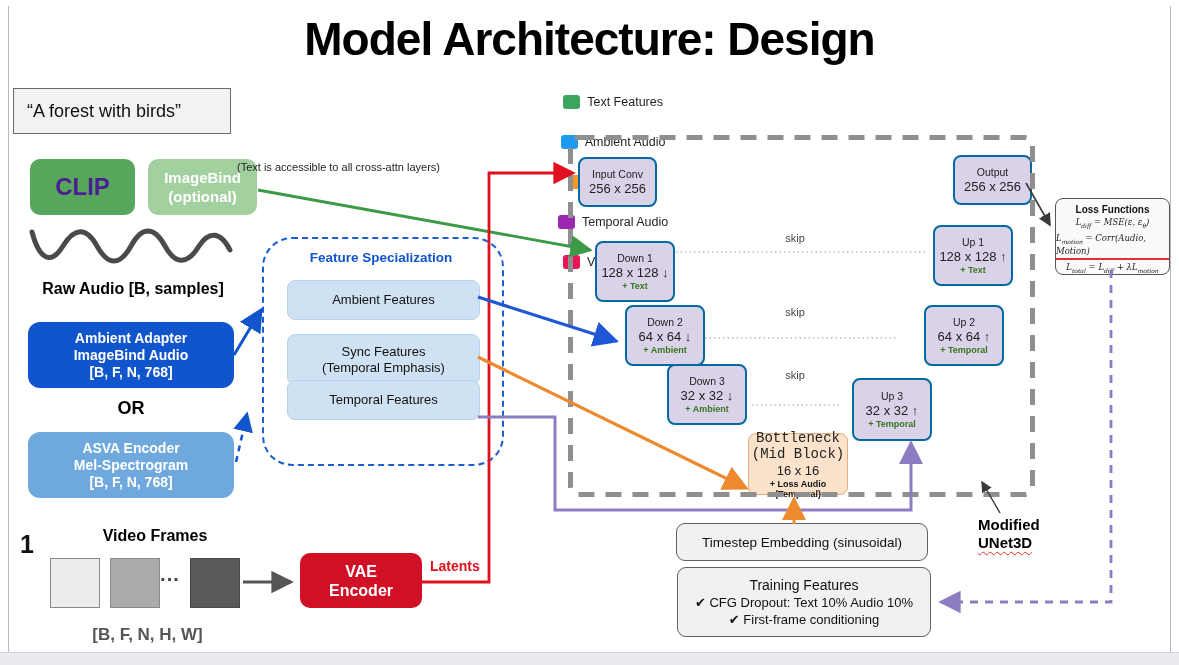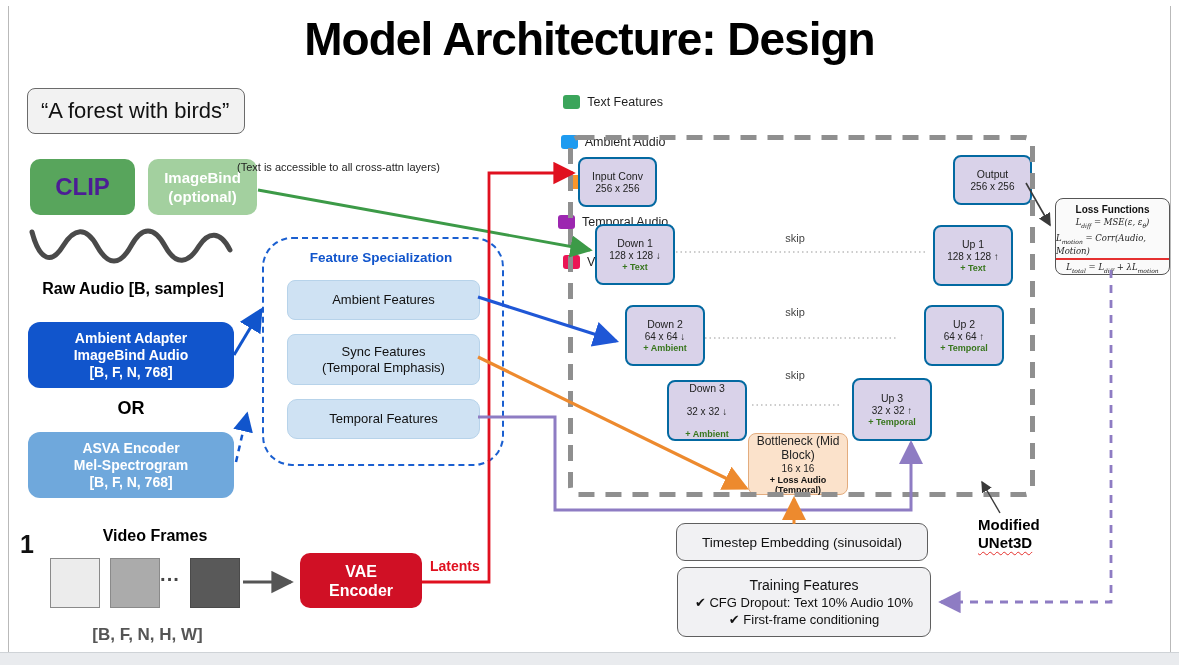--- a/index.html
+++ b/index.html
@@ -9,22 +9,22 @@
   .bottom-strip{position:absolute;left:0;right:0;bottom:0;height:12px;background:#e9ebee;border-top:1px solid #cfd3d7;}
   .abs{position:absolute;}
   .slide-title{left:0;right:0;top:12px;text-align:center;font-size:46px;font-weight:bold;color:#000;letter-spacing:-1px;}
   .page-num{left:20px;top:530px;font-size:25px;font-weight:bold;color:#111;}
   
   .legend{left:558px;top:95px;display:flex;gap:26px;align-items:center;flex-direction:column;}
   .legend-item{display:flex;align-items:center;gap:7px;}
   .swatch{width:17px;height:14px;border-radius:3px;display:inline-block;}
   .legend-label{font-size:12.5px;color:#1f1f1f;}
   
-  .prompt-box{left:27px;top:88px;width:203px;height:44px;background:#f2f2f2;border:1.5px solid #6b6b6b;
-              border-radius:8px;font-size:22px;color:#111;display:flex;align-items:center;padding-left:13px;}
+  .prompt-box{left:13px;top:88px;width:203px;height:44px;background:#f2f2f2;border:1.5px solid #6b6b6b;
+              border-radius:0;font-size:18px;color:#111;display:flex;align-items:center;padding-left:13px;}
   .clip-box{left:30px;top:159px;width:105px;height:56px;background:#58A55C;border-radius:10px;color:#4c1d95;
             font-weight:bold;font-size:24px;display:flex;align-items:center;justify-content:center;}
   .ib-box{left:148px;top:159px;width:109px;height:56px;background:#A3D09F;border-radius:10px;color:#fff;
           font-weight:bold;font-size:15px;display:flex;flex-direction:column;align-items:center;justify-content:center;line-height:19px;}
   .note{left:237px;top:161px;width:250px;font-size:11px;color:#1f1f1f;}
   .gray-label{font-weight:bold;color:#000000;}
   .raw-audio{left:18px;top:280px;width:230px;text-align:center;font-size:16px;}
   .blue-box{width:206px;height:66px;border-radius:12px;color:#fff;font-weight:bold;font-size:14px;line-height:17px;
             display:flex;flex-direction:column;align-items:center;justify-content:center;}
   .ambient-box{left:28px;top:322px;background:#1155CC;}
@@ -39,21 +39,21 @@
   .latents-label{left:430px;top:558px;font-size:14px;font-weight:bold;color:#E0101F;}
   
   .fs-container{left:262px;top:237px;width:238px;height:225px;border:2.5px dashed #1A5FD0;border-radius:30px;}
   .fs-title{left:272px;top:250px;width:218px;text-align:center;font-size:13.5px;font-weight:bold;color:#1155CC;}
   .fbox{left:287px;width:191px;background:#CFE2F3;border:1px solid #B7D3EA;border-radius:8px;font-size:13px;color:#111;
         display:flex;flex-direction:column;align-items:center;justify-content:center;line-height:16px;}
   
   .node{background:#D9D2E9;border:2px solid #0369a1;border-radius:8px;display:flex;flex-direction:column;
         align-items:center;justify-content:center;gap:1px;text-align:center;color:#222;}
   .n-title{font-size:10.5px;}
-  .n-size{font-size:10px;}
+  .n-size{font-size:13px;}
   .n-cond{font-size:9px;font-weight:bold;color:#38761D;}
   .bneck{background:#FBE2CB;border:1px solid #E3AC7E;}
   .bneck .n-cond{color:#111;}
   .skip{width:50px;text-align:center;font-size:11px;color:#444;}
   
   .loss-box{left:1055px;top:198px;width:113px;height:70px;background:#fafafa;border:1.5px solid #555;border-radius:8px;
             display:flex;flex-direction:column;align-items:center;padding-top:5px;gap:2px;}
   .loss-title{font-size:10px;font-weight:bold;color:#111;text-align:center;}
   .formula{font-family:"DejaVu Serif",serif;font-style:italic;font-size:8.5px;color:#222;line-height:11px;}
   .formula sub{font-size:6px;}
@@ -135,62 +135,62 @@
     </div>
     <div class="abs latents-label">Latents</div>
 
     <div class="abs fs-container"></div>
     <div class="abs fs-title">Feature Specialization</div>
     <div class="abs fbox" style="top:280px;height:38px;">Ambient Features</div>
     <div class="abs fbox" style="top:334px;height:49px;">
       <span>Sync Features</span>
       <span>(Temporal Emphasis)</span>
     </div>
-    <div class="abs fbox" style="top:399px;height:38px;border-radius:10px;">Temporal Features</div>
+    <div class="abs fbox" style="top:380px;height:38px;">Temporal Features</div>
 
     <div class="abs node" style="left:578px;top:157px;width:75px;height:46px;">
       <span class="n-title">Input Conv</span>
       <span class="n-size">256 x 256</span>
     </div>
     <div class="abs node" style="left:953px;top:155px;width:75px;height:46px;">
       <span class="n-title">Output</span>
       <span class="n-size">256 x 256</span>
     </div>
-    <div class="abs node" style="left:595px;top:224px;width:76px;height:57px;">
+    <div class="abs node" style="left:595px;top:241px;width:76px;height:57px;">
       <span class="n-title">Down 1</span>
       <span class="n-size">128 x 128 ↓</span>
       <span class="n-cond">+ Text</span>
     </div>
     <div class="abs node" style="left:933px;top:225px;width:76px;height:57px;">
       <span class="n-title">Up 1</span>
       <span class="n-size">128 x 128 ↑</span>
       <span class="n-cond">+ Text</span>
     </div>
     <div class="abs node" style="left:625px;top:305px;width:76px;height:57px;">
       <span class="n-title">Down 2</span>
       <span class="n-size">64 x 64 ↓</span>
       <span class="n-cond">+ Ambient</span>
     </div>
     <div class="abs node" style="left:924px;top:305px;width:76px;height:57px;">
       <span class="n-title">Up 2</span>
       <span class="n-size">64 x 64 ↑</span>
       <span class="n-cond">+ Temporal</span>
     </div>
-    <div class="abs node" style="left:667px;top:380px;width:76px;height:57px;justify-content:space-between;">
+    <div class="abs node" style="left:667px;top:364px;width:76px;height:57px;">
       <span class="n-title">Down 3</span>
       <span class="n-size">32 x 32 ↓</span>
       <span class="n-cond">+ Ambient</span>
     </div>
     <div class="abs node" style="left:852px;top:378px;width:76px;height:59px;">
       <span class="n-title">Up 3</span>
       <span class="n-size">32 x 32 ↑</span>
       <span class="n-cond">+ Temporal</span>
     </div>
     <div class="abs node bneck" style="left:748px;top:433px;width:98px;height:60px;">
-      <span class="n-title" style="font-size:12px;">Bottleneck (Mid Block)</span>
+      <span class="n-title" style="font-size:14px;font-family:Liberation Mono, monospace;">Bottleneck (Mid Block)</span>
       <span class="n-size">16 x 16</span>
       <span class="n-cond">+ Loss Audio (Temporal)</span>
     </div>
 
     <div class="abs skip" style="left:770px;top:232px;">skip</div>
     <div class="abs skip" style="left:770px;top:306px;">skip</div>
     <div class="abs skip" style="left:770px;top:369px;">skip</div>
 
     <div class="abs loss-box">
       <span class="loss-title">Loss Functions</span>

